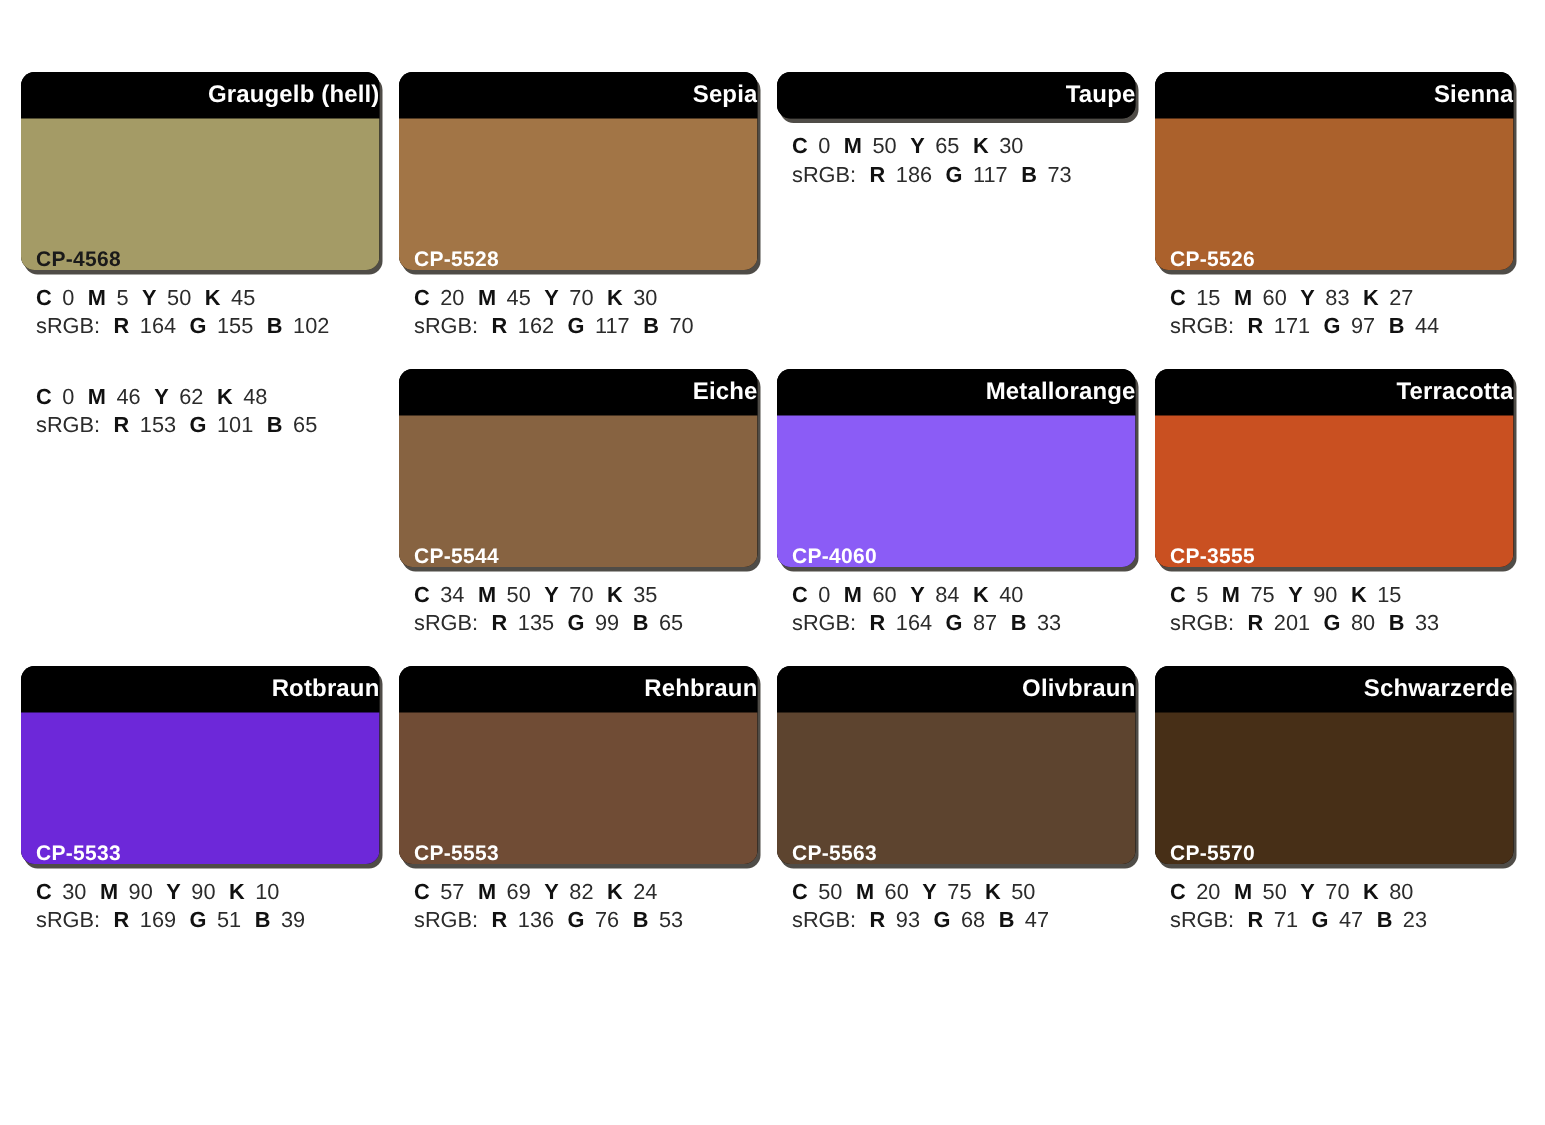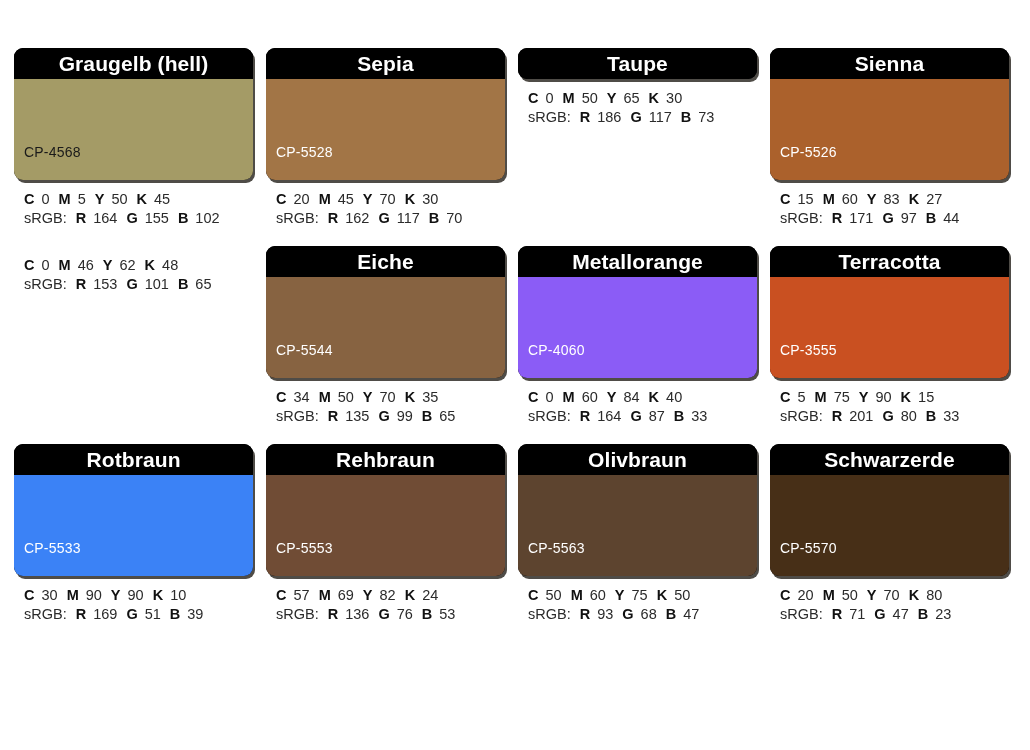--- a/index.html
+++ b/index.html
@@ -41,39 +41,39 @@
     overflow: hidden;
     box-shadow: 2px 3px 0 0 rgba(20,16,10,0.75);
     background: #000000;
   }
 
   .swatch-title {
     height: 31px;
     line-height: 31px;
     background: #000000;
     color: #ffffff;
-    text-align: center;
-    font-size: 21px;
+    text-align: right;
+    font-size: 16px;
     font-weight: bold;
     letter-spacing: 0.1px;
     white-space: nowrap;
     overflow: hidden;
   }
 
   .swatch-color {
     position: relative;
     height: 101px;
   }
 
   .swatch-code {
     position: absolute;
     left: 10px;
-    bottom: 20px;
+    bottom: 0;
     font-size: 14px;
-    font-weight: normal;
+    font-weight: bold;
     letter-spacing: 0.2px;
     white-space: nowrap;
   }
   .swatch-code.on-dark  { color: #ffffff; }
   .swatch-code.on-light { color: #1a1a1a; }
 
   .values {
     padding: 10px 0 0 10px;
   }
 
@@ -186,21 +186,21 @@
           </div>
         </div>
         <div class="values">
           <div class="val-line"><span class="k">C</span><span class="sp"></span><span class="v">5</span><span class="sp-wide"></span><span class="k">M</span><span class="sp"></span><span class="v">75</span><span class="sp-wide"></span><span class="k">Y</span><span class="sp"></span><span class="v">90</span><span class="sp-wide"></span><span class="k">K</span><span class="sp"></span><span class="v">15</span></div>
           <div class="val-line"><span class="lbl">sRGB:</span><span class="sp-wide"></span><span class="k">R</span><span class="sp"></span><span class="v">201</span><span class="sp-wide"></span><span class="k">G</span><span class="sp"></span><span class="v">80</span><span class="sp-wide"></span><span class="k">B</span><span class="sp"></span><span class="v">33</span></div>
         </div>
       </div>
       <div class="card">
         <div class="swatch-block">
           <div class="swatch-title">Rotbraun</div>
-          <div class="swatch-color" style="background: #3b82f6;">
+          <div class="swatch-color" style="background: #6d28d9;">
             <div class="swatch-code on-dark">CP-5533</div>
           </div>
         </div>
         <div class="values">
           <div class="val-line"><span class="k">C</span><span class="sp"></span><span class="v">30</span><span class="sp-wide"></span><span class="k">M</span><span class="sp"></span><span class="v">90</span><span class="sp-wide"></span><span class="k">Y</span><span class="sp"></span><span class="v">90</span><span class="sp-wide"></span><span class="k">K</span><span class="sp"></span><span class="v">10</span></div>
           <div class="val-line"><span class="lbl">sRGB:</span><span class="sp-wide"></span><span class="k">R</span><span class="sp"></span><span class="v">169</span><span class="sp-wide"></span><span class="k">G</span><span class="sp"></span><span class="v">51</span><span class="sp-wide"></span><span class="k">B</span><span class="sp"></span><span class="v">39</span></div>
         </div>
       </div>
       <div class="card">
         <div class="swatch-block">

